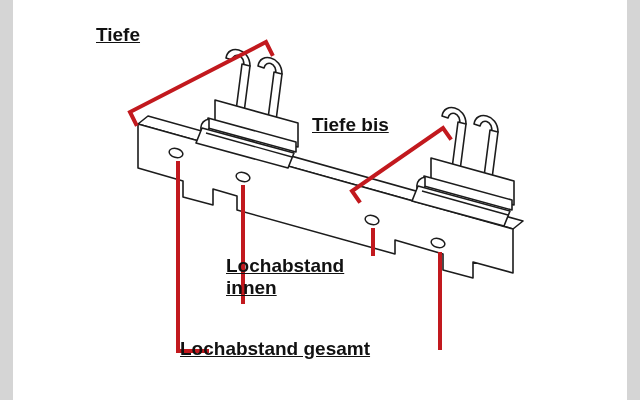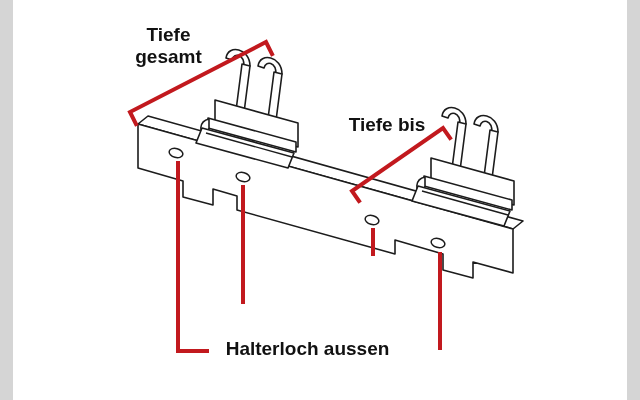--- a/index.html
+++ b/index.html
@@ -16,23 +16,24 @@
   }
   .edge-bar{position:absolute;top:0;width:13px;height:400px;background:var(--edge-bars,#d5d5d5);}
   .edge-bar.left{left:0;}
   .edge-bar.right{right:0;}
   svg{position:absolute;left:0;top:0;}
   .part{fill:#ffffff;stroke:var(--outline,#1c1c1c);stroke-width:1.6;stroke-linejoin:round;}
   .ln{fill:none;stroke:var(--outline,#1c1c1c);stroke-width:1.4;}
   .hole{fill:#ffffff;stroke:var(--outline,#1c1c1c);stroke-width:1.5;}
   .red{fill:none;stroke:var(--annotation,#c2191e);stroke-width:4;stroke-linecap:square;}
   .label{
-    position:absolute;text-align:center;color:#111;
+    position:absolute;color:#111;
     font:600 19px/1.18 "Liberation Sans",sans-serif;
     white-space:nowrap;
+    text-decoration:underline;
   }
 </style>
 </head>
 <body>
 
 <div class="stage">
 
   <div class="edge-bar left"></div>
   <div class="edge-bar right"></div>
 
@@ -84,25 +85,28 @@
       <path class="red" d="M373,230 L373,254"></path>
     </g>
     <g>
       <path class="red" d="M178,163 L178,351 L207,351"></path>
       <path class="red" d="M440,254 L440,348"></path>
     </g>
   </svg>
 
   <div class="label" style="left:96px;top:24px;width:145px;">
     <div>Tiefe</div>
-    <div>gesamt</div>
   </div>
 
   <div class="label" style="left:312px;top:114px;width:150px;">
     <div>Tiefe bis</div>
   </div>
 
+  <div class="label" style="left:226px;top:255px;width:155px;">
+    <div>Lochabstand</div>
+    <div>innen</div>
+  </div>
 
   <div class="label" style="left:180px;top:338px;width:255px;">
-    <div>Halterloch aussen</div>
+    <div>Lochabstand gesamt</div>
   </div>
 
 </div>
 
 </body></html>

